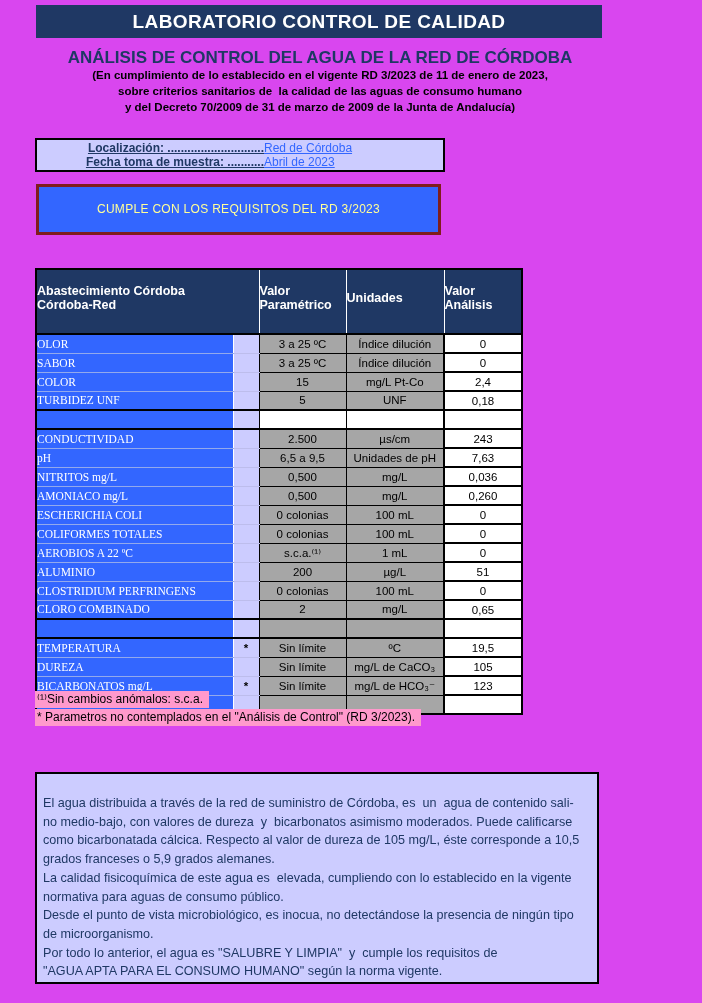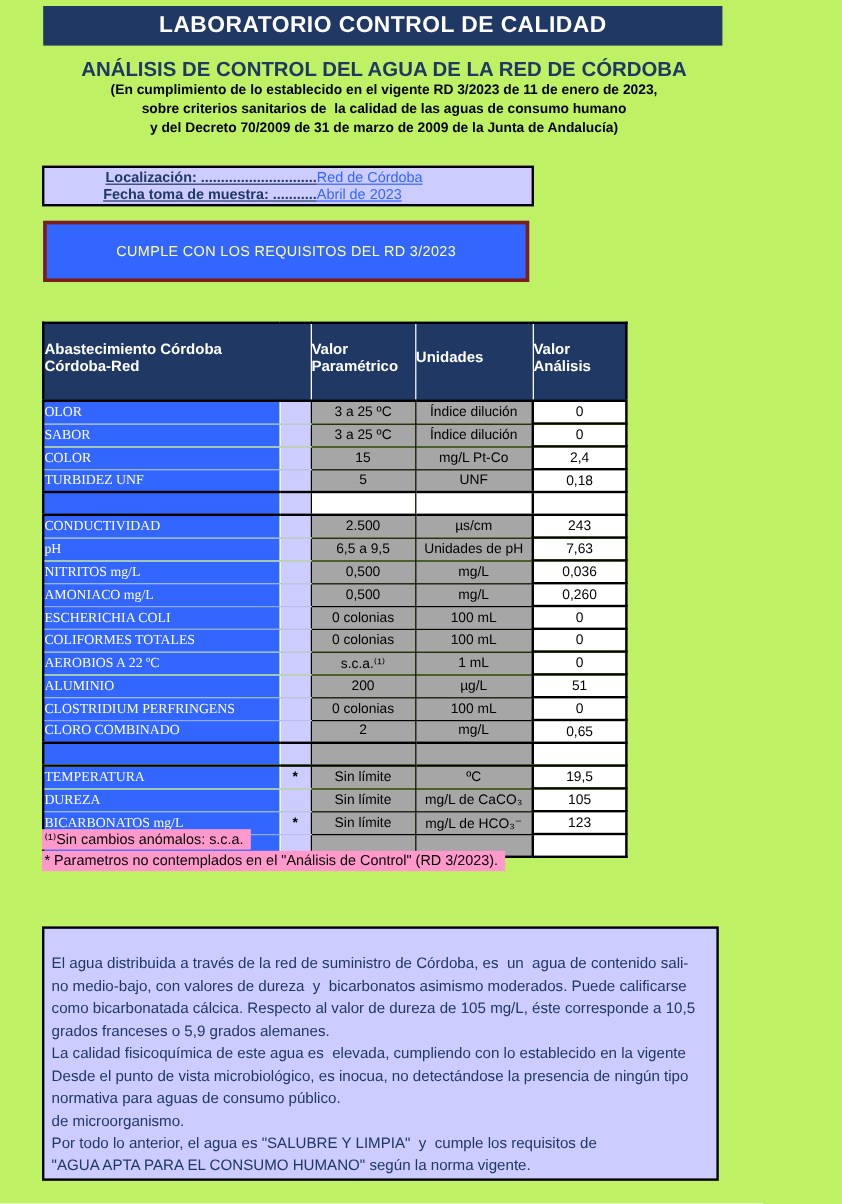--- a/index.html
+++ b/index.html
@@ -1,17 +1,17 @@
 <!DOCTYPE html>
 <html><head>
 <meta charset="utf-8">
 <style>
   html,body { margin:0; padding:0; background:#ffffff; }
   .page {
-    position:relative; width:702px; height:1003px; background:#bef264;
+    position:relative; width:702px; height:1003px; background:#d946ef;
     font-family:"Liberation Sans","DejaVu Sans",sans-serif; overflow:hidden;
   }
 
   
   .title-bar {
     position:absolute; left:36px; top:5px; width:566px; height:33px;
     background:#1F3864; color:#ffffff; font-size:19px; font-weight:bold;
     text-align:center; line-height:33px; letter-spacing:0.4px;
   }
   .subtitle {
@@ -294,21 +294,21 @@
       <div class="footnote">* Parametros no contemplados en el "Análisis de Control" (RD 3/2023).</div>
     </div>
 
   <div class="obs-box">
     <div class="obs-body">
         <div>El agua distribuida a través de la red de suministro de Córdoba, es  un  agua de contenido sali-</div>
         <div>no medio-bajo, con valores de dureza  y  bicarbonatos asimismo moderados. Puede calificarse</div>
         <div>como bicarbonatada cálcica. Respecto al valor de dureza de 105 mg/L, éste corresponde a 10,5</div>
         <div>grados franceses o 5,9 grados alemanes.</div>
         <div>La calidad fisicoquímica de este agua es  elevada, cumpliendo con lo establecido en la vigente</div>
+        <div>normativa para aguas de consumo público.</div>
         <div>Desde el punto de vista microbiológico, es inocua, no detectándose la presencia de ningún tipo</div>
-        <div>normativa para aguas de consumo público.</div>
         <div>de microorganismo.</div>
         <div>Por todo lo anterior, el agua es "SALUBRE Y LIMPIA"  y  cumple los requisitos de</div>
         <div>"AGUA APTA PARA EL CONSUMO HUMANO" según la norma vigente.</div>
       </div>
   </div>
 
 </div>
 
 </body></html>

